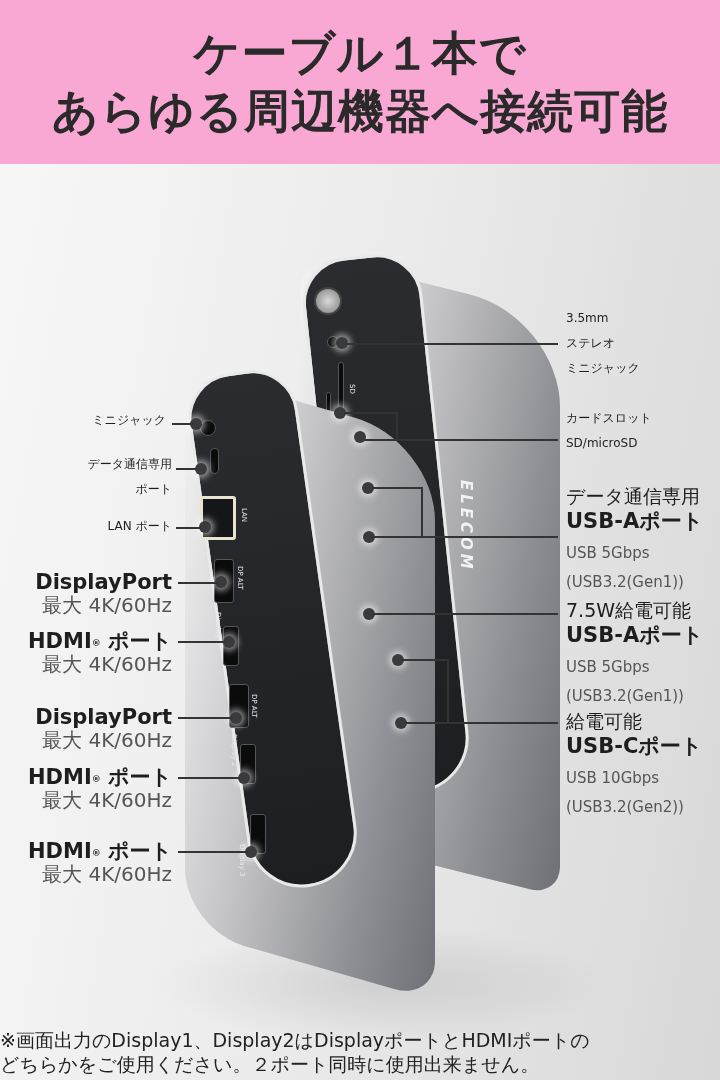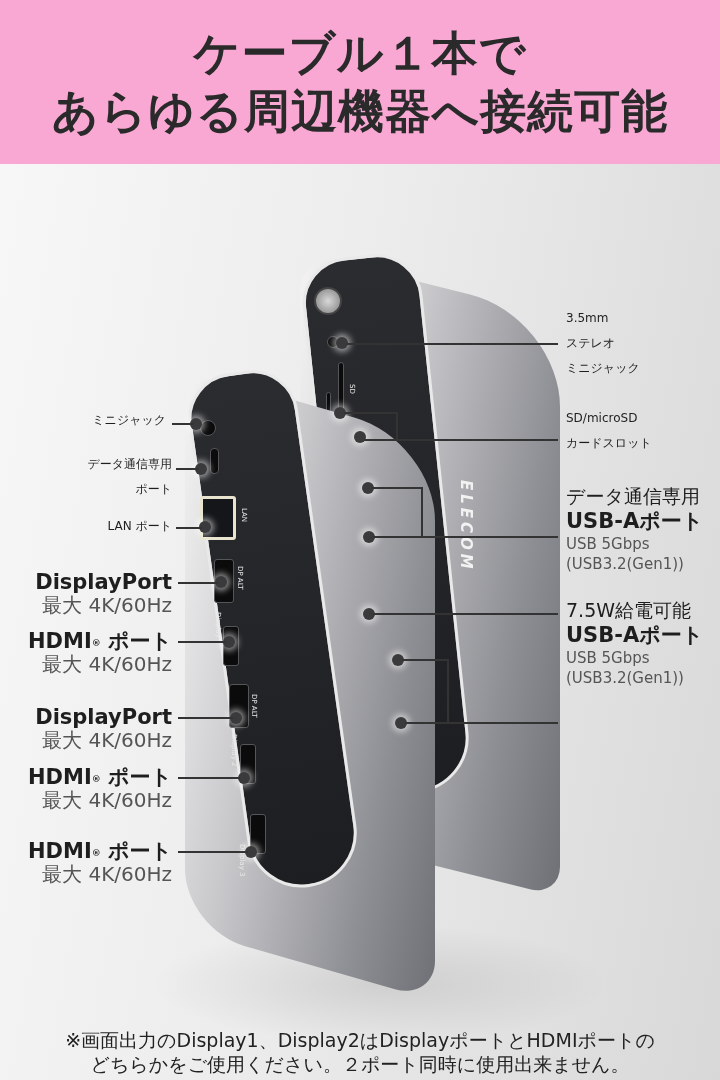--- a/index.html
+++ b/index.html
@@ -60,26 +60,26 @@
   
   .hline { position: absolute; height: 1.5px; background: #333; }
   .vline { position: absolute; width: 1.5px; background: #333; }
 
   
   .lab { position: absolute; white-space: nowrap; }
   .lab-r { text-align: right; }
   .t-main { font-size: 21px; font-weight: bold; color: #1e1e1e; line-height: 26px; }
   .t-jp   { font-size: 12px; color: #1e1e1e; line-height: 25px; }
   .t-sub  { font-size: 20px; color: #555; line-height: 21px; }
-  .t-sub2 { font-size: 15px; color: #555; line-height: 20px; }
+  .t-sub2 { font-size: 15px; color: #555; line-height: 20px; margin-top: 9px; }
   .t-head { font-size: 19px; color: #1e1e1e; line-height: 24px; }
   sup.reg { font-size: 9px; vertical-align: top; position: relative; top: 2px; }
 
   .footnote {
-    position: absolute; left: 0; top: 1028px; width: 720px; text-align: center;
+    position: absolute; left: 0; top: 1028px; width: 720px; 
     font-size: 19px; line-height: 24px; color: #222;
   }
 </style>
 </head>
 <body>
 
 <div class="header">
   <div class="line">ケーブル１本で</div>
   <div class="line">あらゆる周辺機器へ接続可能</div>
 </div>
@@ -196,33 +196,39 @@
     <div class="t-main"><span>HDMI</span><sup class="reg">®</sup><span> ポート</span></div>
     <div class="t-sub">最大 4K/60Hz</div>
   </div>
 
   <div class="lab" style="left:566px;top:142px;">
     <div class="t-jp">3.5mm</div>
     <div class="t-jp">ステレオ</div>
     <div class="t-jp">ミニジャック</div>
   </div>
   <div class="lab" style="left:566px;top:242px;">
+    <div class="t-jp">カードスロット</div>
     <div class="t-jp">SD/microSD</div>
-    <div class="t-jp">カードスロット</div>
   </div>
   <div class="lab" style="left:566px;top:320px;">
     <div class="t-head">データ通信専用</div>
     <div class="t-main">USB-Aポート</div>
     <div class="t-sub2">USB 5Gbps</div>
     <div class="t-sub2">(USB3.2(Gen1))</div>
   </div>
   <div class="lab" style="left:566px;top:434px;">
     <div class="t-head">7.5W給電可能</div>
     <div class="t-main">USB-Aポート</div>
     <div class="t-sub2">USB 5Gbps</div>
     <div class="t-sub2">(USB3.2(Gen1))</div>
   </div>
+  <div class="lab" style="left:566px;top:545px;">
+    <div class="t-head">給電可能</div>
+    <div class="t-main">USB-Cポート</div>
+    <div class="t-sub2">USB 10Gbps</div>
+    <div class="t-sub2">(USB3.2(Gen2))</div>
+  </div>
 </div>
 
 <div class="footnote">
   <div>※画面出力のDisplay1、Display2はDisplayポートとHDMIポートの</div>
   <div>どちらかをご使用ください。２ポート同時に使用出来ません。</div>
 </div>
 
 </body></html>

